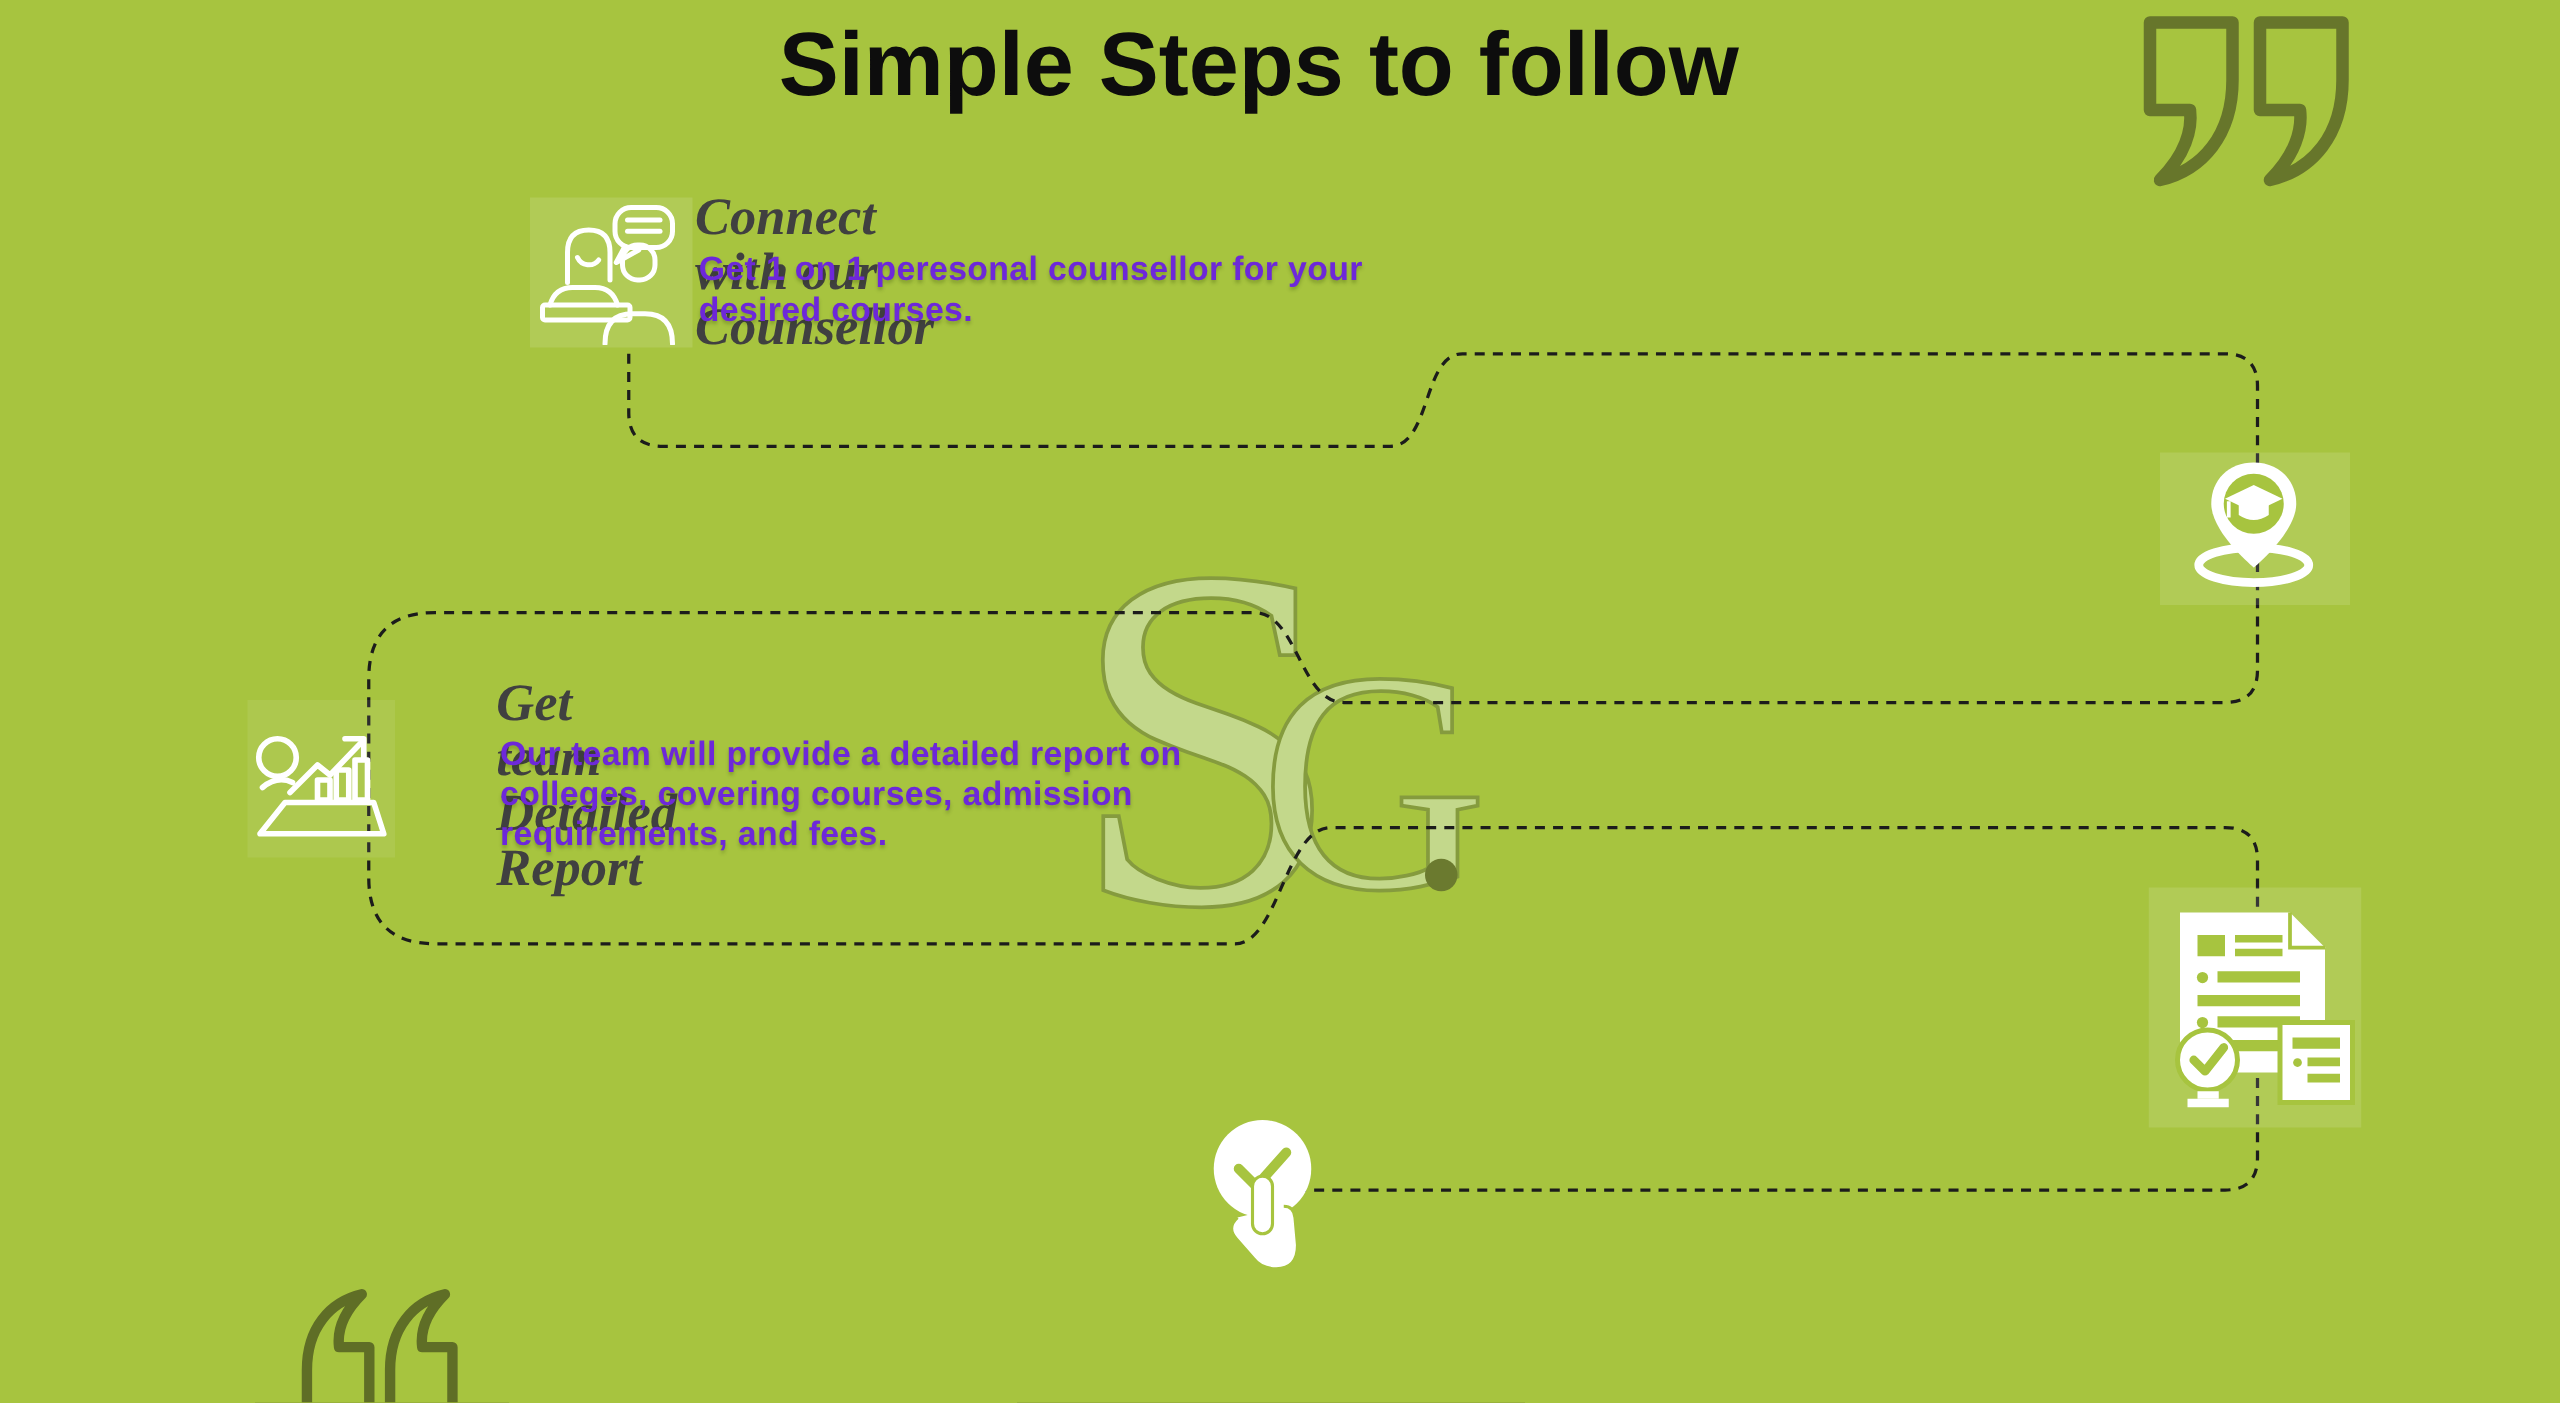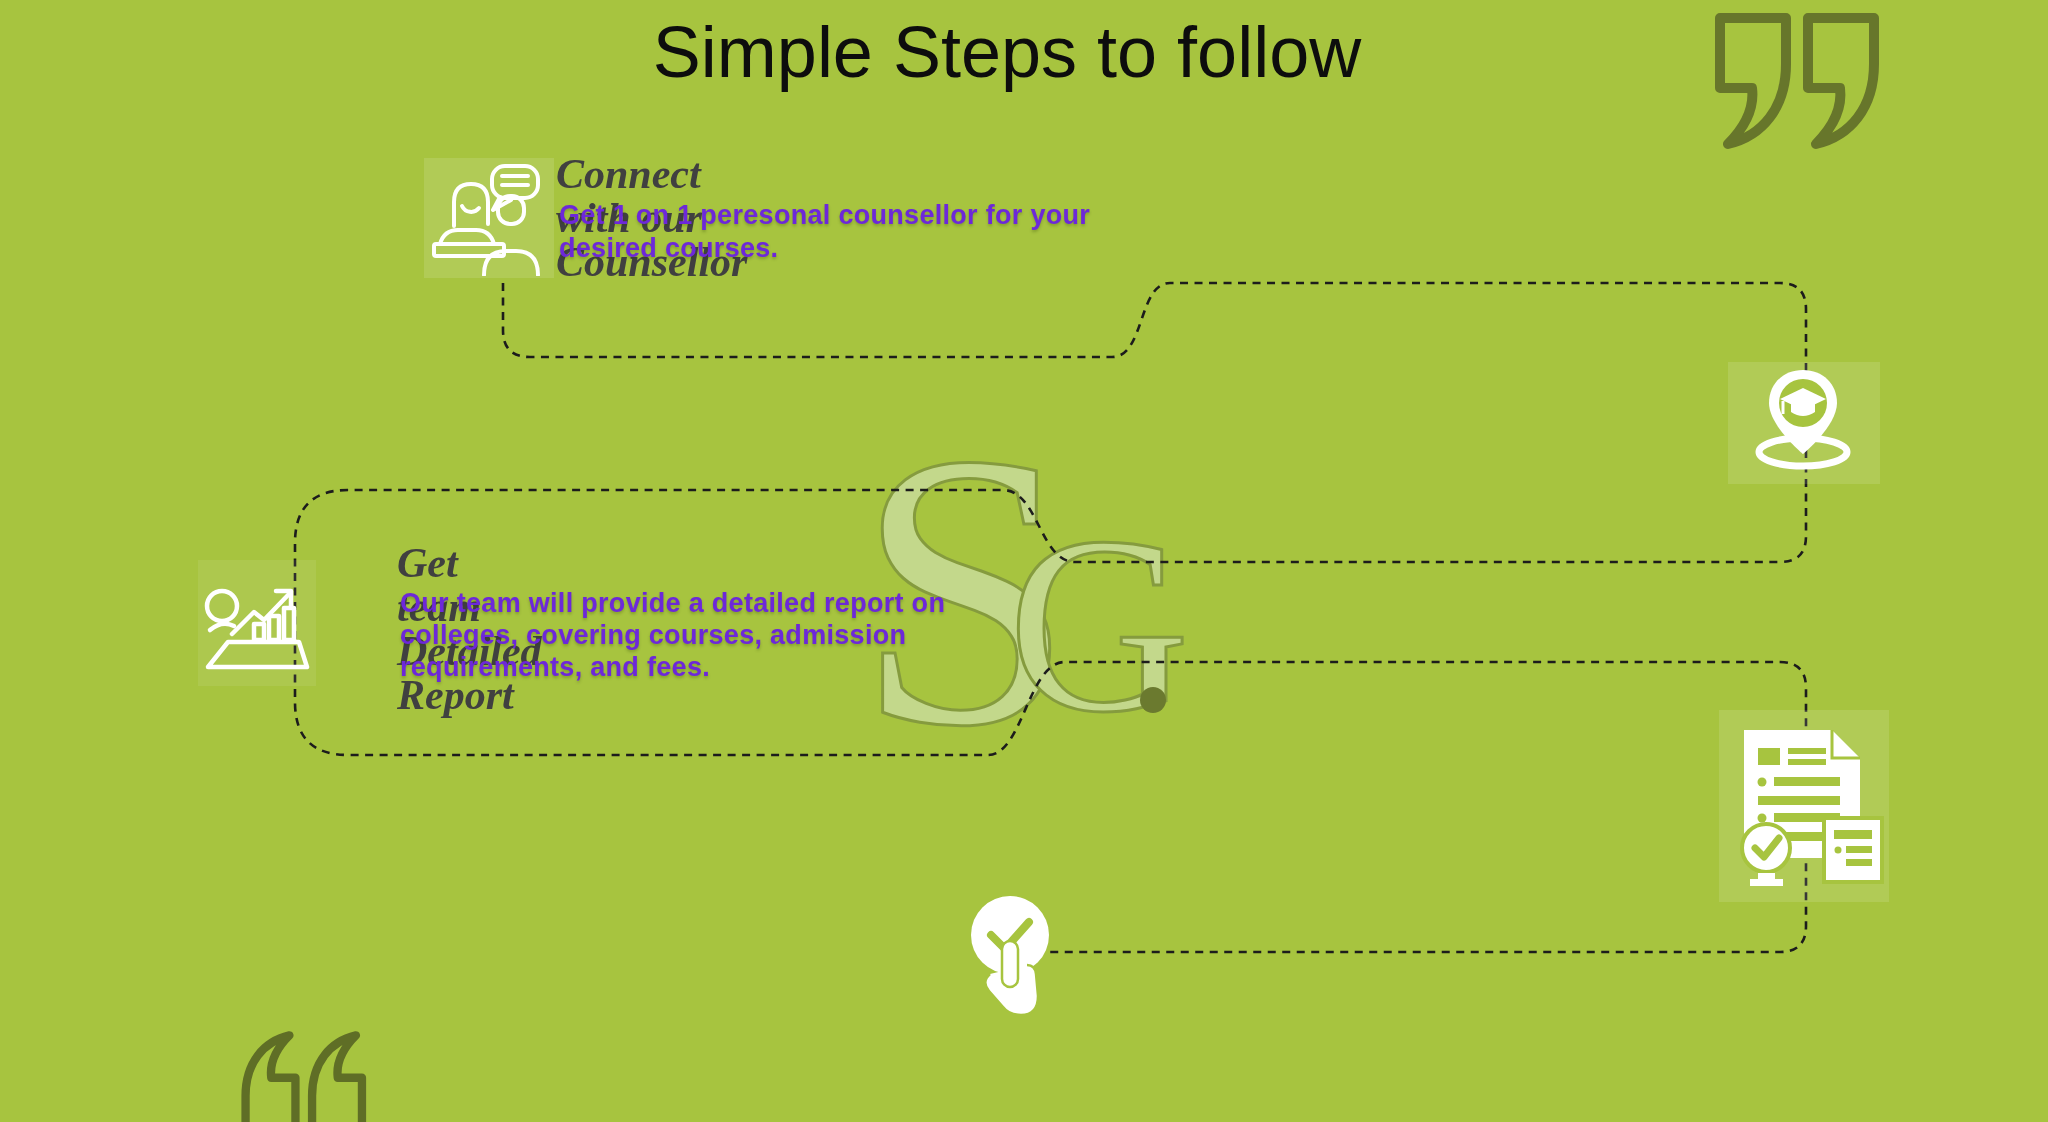--- a/index.html
+++ b/index.html
@@ -7,21 +7,21 @@
     position:relative;
     width:2048px;height:1122px;
     background:#a7c43f;
     overflow:hidden;
     font-family:"Liberation Sans", sans-serif;
   }
   .page-title{
     position:absolute;
     left:1007px;top:16px;
     transform:translateX(-50%);
-    font-size:72px;font-weight:normal;
+    font-size:72px;font-weight:bold;
     color:#0d0d0d;
     letter-spacing:0px;
     white-space:nowrap;
     line-height:1;
   }
   .snake-svg,.watermark-svg{position:absolute;left:0;top:0;}
   .step{position:absolute;}
   .step-heading{
     font-family:"Liberation Serif", serif;
     font-style:italic;font-weight:bold;

